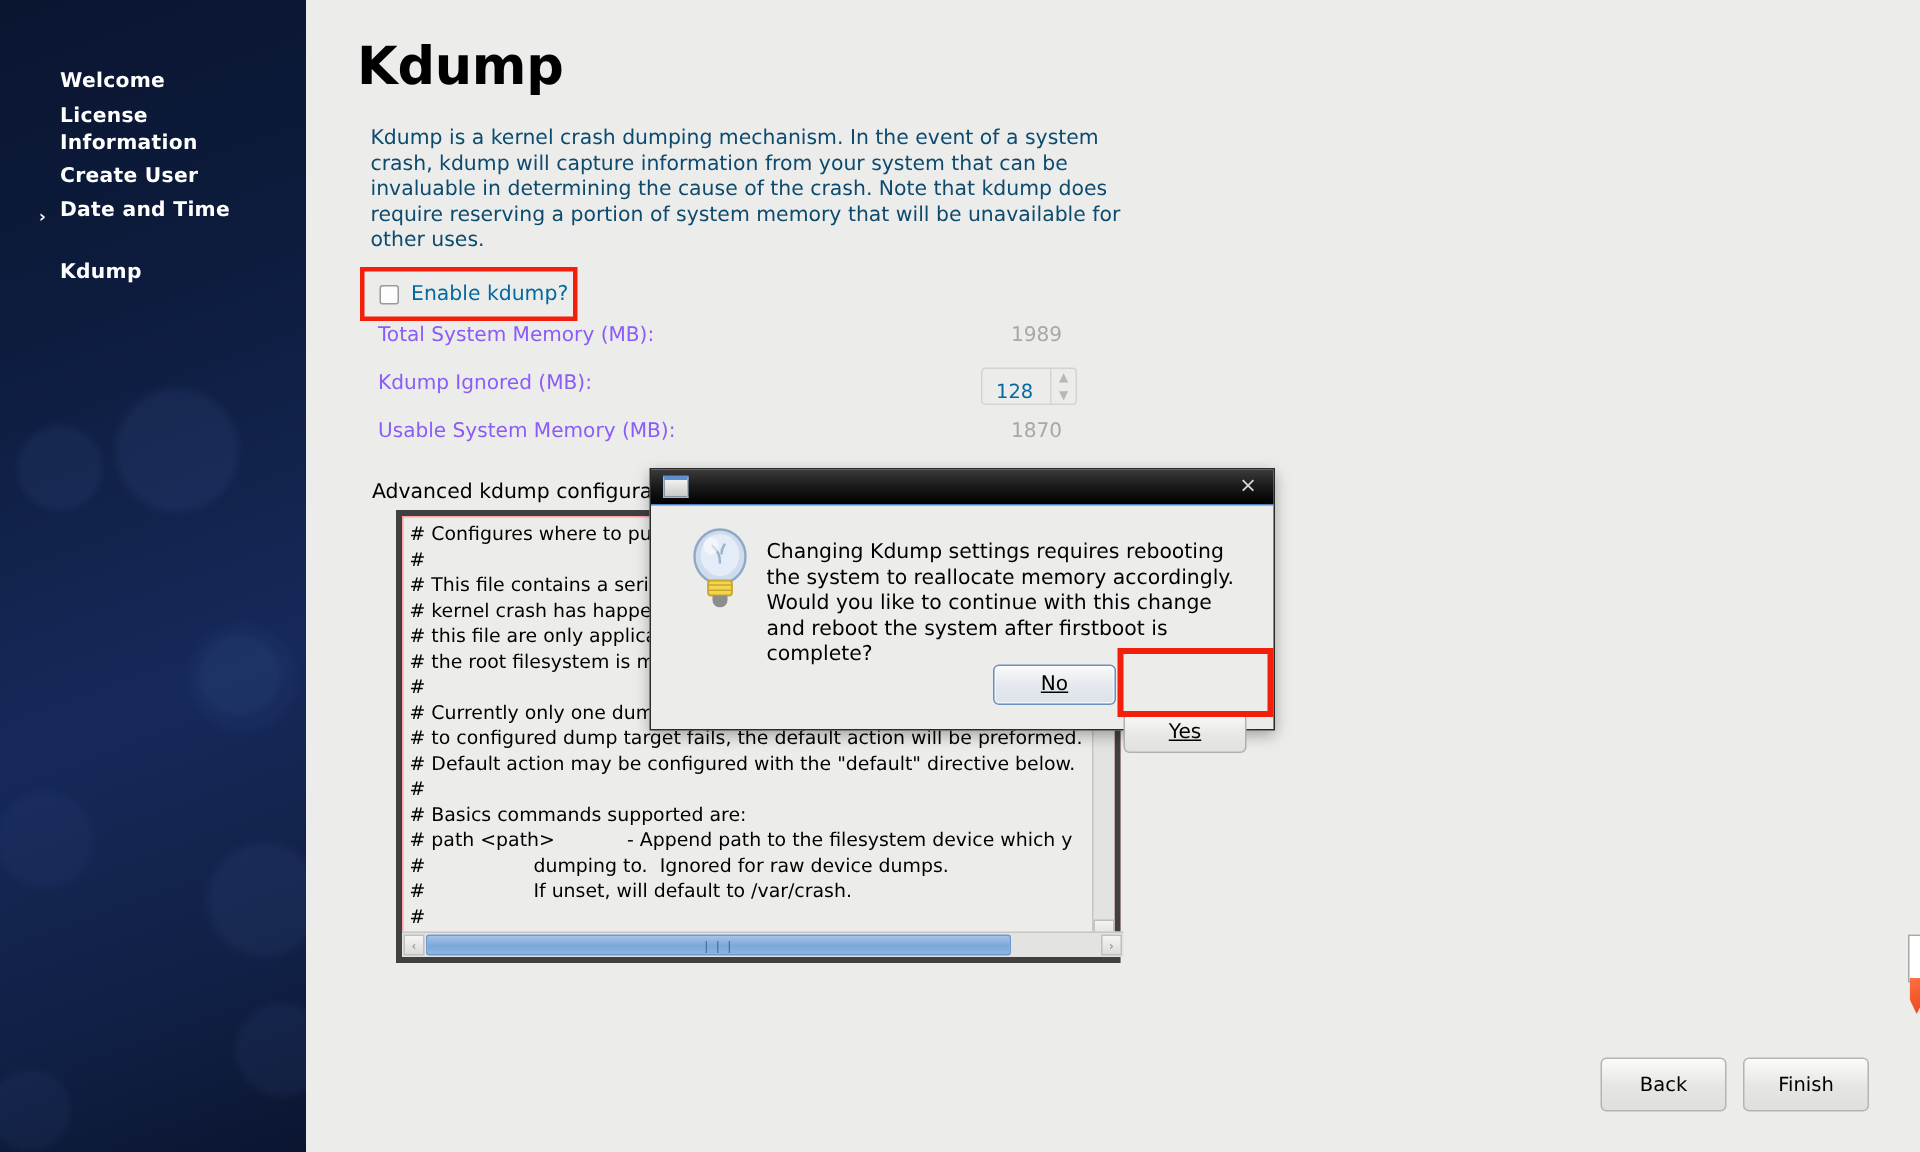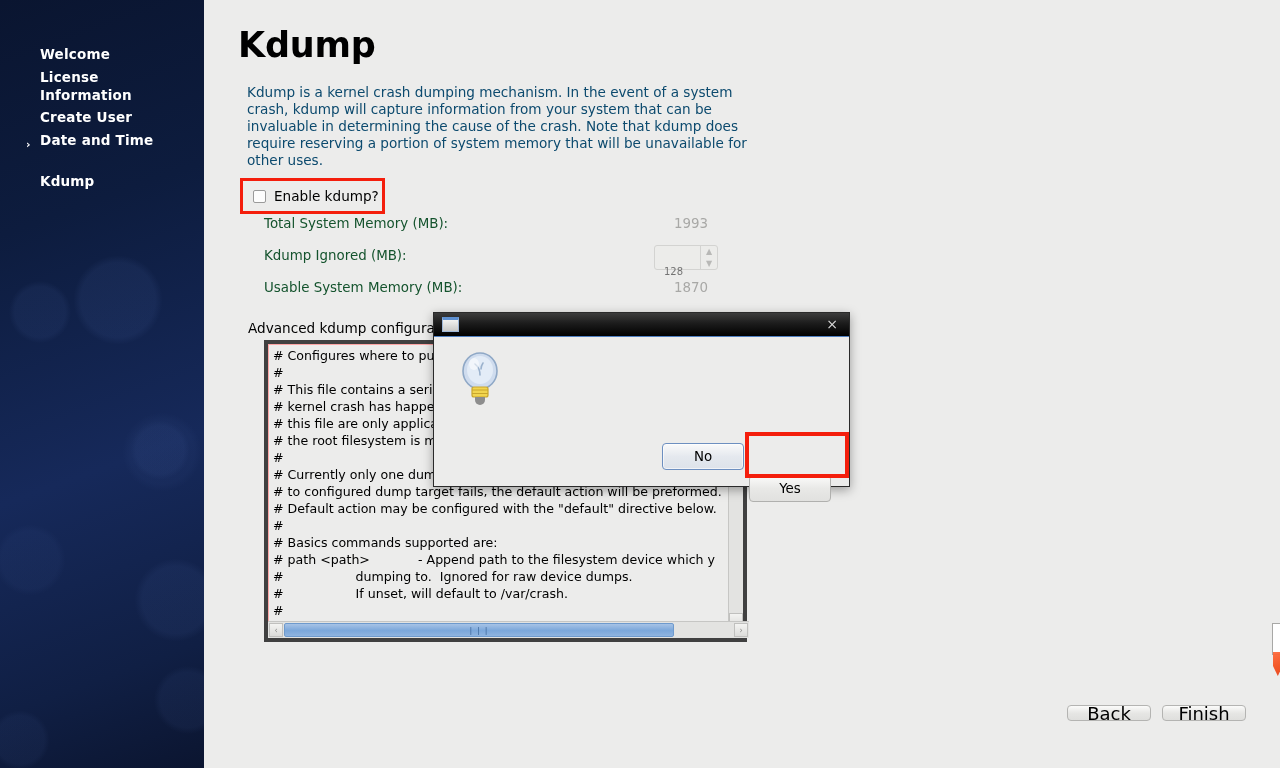--- a/index.html
+++ b/index.html
@@ -80,40 +80,40 @@
     position: absolute; left: 10px; top: 7px;
     display: flex; align-items: center; gap: 8px;
   }
   .gtk-check {
     width: 13px; height: 13px;
     background: #fdfdfd;
     border: 1px solid #9a9a9a;
     border-radius: 2px;
     display: inline-block;
   }
-  #enable-label { font-size: 13.6px; color: #000000; }
+  #enable-label { font-size: 13.6px; color: #0369a1; }
 
   
   .mem-row { position: absolute; left: 44px; width: 460px; height: 20px; }
-  .mem-label { position: absolute; left: 16px; top: 0; font-size: 13.4px; color: #14532d; }
+  .mem-label { position: absolute; left: 4px; top: 0; font-size: 13.4px; color: #8b5cf6; }
   .mem-value { position: absolute; right: 0; top: 0; font-size: 13.4px; color: #a8a8a6; }
   #row-total { top: 216px; }
   #row-kdump { top: 248px; }
   #row-usable { top: 280px; }
 
   .spin {
     position: absolute; left: 406px; top: -3px;
     width: 64px; height: 25px;
     border: 1px solid #d3d3d1;
     border-radius: 3px;
     background: #ececea;
   }
   .spin .val {
-    position: absolute; left: 9px; top: 20px;
-    font-size: 10px; color: #737373;
+    position: absolute; left: 9px; top: 8px;
+    font-size: 13px; color: #0369a1;
   }
   .spin .btns {
     position: absolute; right: 0; top: 0;
     width: 17px; height: 23px;
     border-left: 1px solid #d3d3d1;
     display: flex; flex-direction: column;
   }
   .spin .btns span {
     flex: 1; font-size: 8px; color: #b8b8b6;
     display: flex; align-items: center; justify-content: center;
@@ -182,25 +182,25 @@
     background: linear-gradient(#a7c3e6, #7ba7da 55%, #8fb4e0);
     border: 1px solid #6e9acd;
     border-radius: 2px;
     display: flex; align-items: center; justify-content: center;
     font-size: 8px; color: #3c6699; letter-spacing: 1px;
   }
 
   
   .wiz-btn {
     position: absolute;
-    width: 84px; height: 16px;
+    width: 84px; height: 36px;
     background: linear-gradient(#fbfbfa, #e6e6e4 52%, #dfdfdd);
     border: 1px solid #b4b4b2;
     border-radius: 4px;
-    font-size: 18px; color: #000;
+    font-size: 13px; color: #000;
     display: flex; align-items: center; justify-content: center;
   }
   #btn-back { left: 863px; top: 705px; }
   #btn-finish { left: 958px; top: 705px; }
 
   
   #edge-box {
     position: absolute; left: 1272px; top: 623px;
     width: 30px; height: 32px;
     background: #ffffff;
@@ -248,21 +248,21 @@
   #dlg-msg {
     position: absolute; left: 77px; top: 47px;
     width: 325px;
     font-size: 13.6px; color: #000; line-height: 17px;
   }
   .dlg-btn {
     position: absolute;
     width: 82px; height: 27px;
     border-radius: 4px;
     font-size: 13.4px; color: #000;
-    display: flex; align-items: center; justify-content: center;
+    display: flex; align-items: center; justify-content: center; text-decoration: underline;
   }
   #dlg-no {
     left: 228px; top: 130px;
     background: linear-gradient(#fafafa, #e4e8ee 52%, #dde2ea);
     border: 1px solid #6d8fc0;
     box-shadow: inset 0 0 0 1px rgba(255,255,255,0.6);
   }
   #dlg-yes {
     left: 315px; top: 130px;
     background: linear-gradient(#fbfbfa, #e8e8e6 52%, #e1e1df);
@@ -308,21 +308,21 @@
 
     <div id="enable-row">
       <div id="enable-inner">
         <span class="gtk-check"></span>
         <span id="enable-label">Enable kdump?</span>
       </div>
     </div>
 
     <div class="mem-row" id="row-total">
       <span class="mem-label">Total System Memory (MB):</span>
-      <span class="mem-value">1993</span>
+      <span class="mem-value">1989</span>
     </div>
 
     <div class="mem-row" id="row-kdump">
       <span class="mem-label">Kdump Ignored (MB):</span>
       <span class="spin">
         <span class="val">128</span>
         <span class="btns">
           <span>▲</span>
           <span>▼</span>
         </span>
@@ -381,18 +381,19 @@
     <svg id="dlg-bulb" viewBox="0 0 48 54">
       <ellipse cx="24" cy="20" rx="17" ry="18" fill="#cfdcee" stroke="#8fa8c6" stroke-width="1.6"></ellipse>
       <ellipse cx="24" cy="19" rx="13" ry="14" fill="#e6eef8" opacity="0.85"></ellipse>
       <path d="M19 13 q5 4 5 11 M27 12 q-2 3 -2 6" stroke="#9bb2cd" stroke-width="1.6" fill="none" stroke-linecap="round"></path>
       <ellipse cx="18" cy="13" rx="5" ry="6" fill="#ffffff" opacity="0.55"></ellipse>
       <rect x="16" y="36" width="16" height="10" rx="2" fill="#f2d54f" stroke="#c9a62c" stroke-width="1.2"></rect>
       <line x1="16" y1="39" x2="32" y2="39" stroke="#c9a62c" stroke-width="1"></line>
       <line x1="16" y1="42.5" x2="32" y2="42.5" stroke="#c9a62c" stroke-width="1"></line>
       <path d="M19 46 h10 v3 a5 5 0 0 1 -10 0 z" fill="#8d8d8d"></path>
     </svg>
+    <div id="dlg-msg">Changing Kdump settings requires rebooting the system to reallocate memory accordingly. Would you like to continue with this change and reboot the system after firstboot is complete?</div>
     <div class="dlg-btn" id="dlg-no">No</div>
     <div class="dlg-btn" id="dlg-yes">Yes</div>
   </div>
   <div id="yes-annot"></div>
 
 </div>
 
 </body></html>

